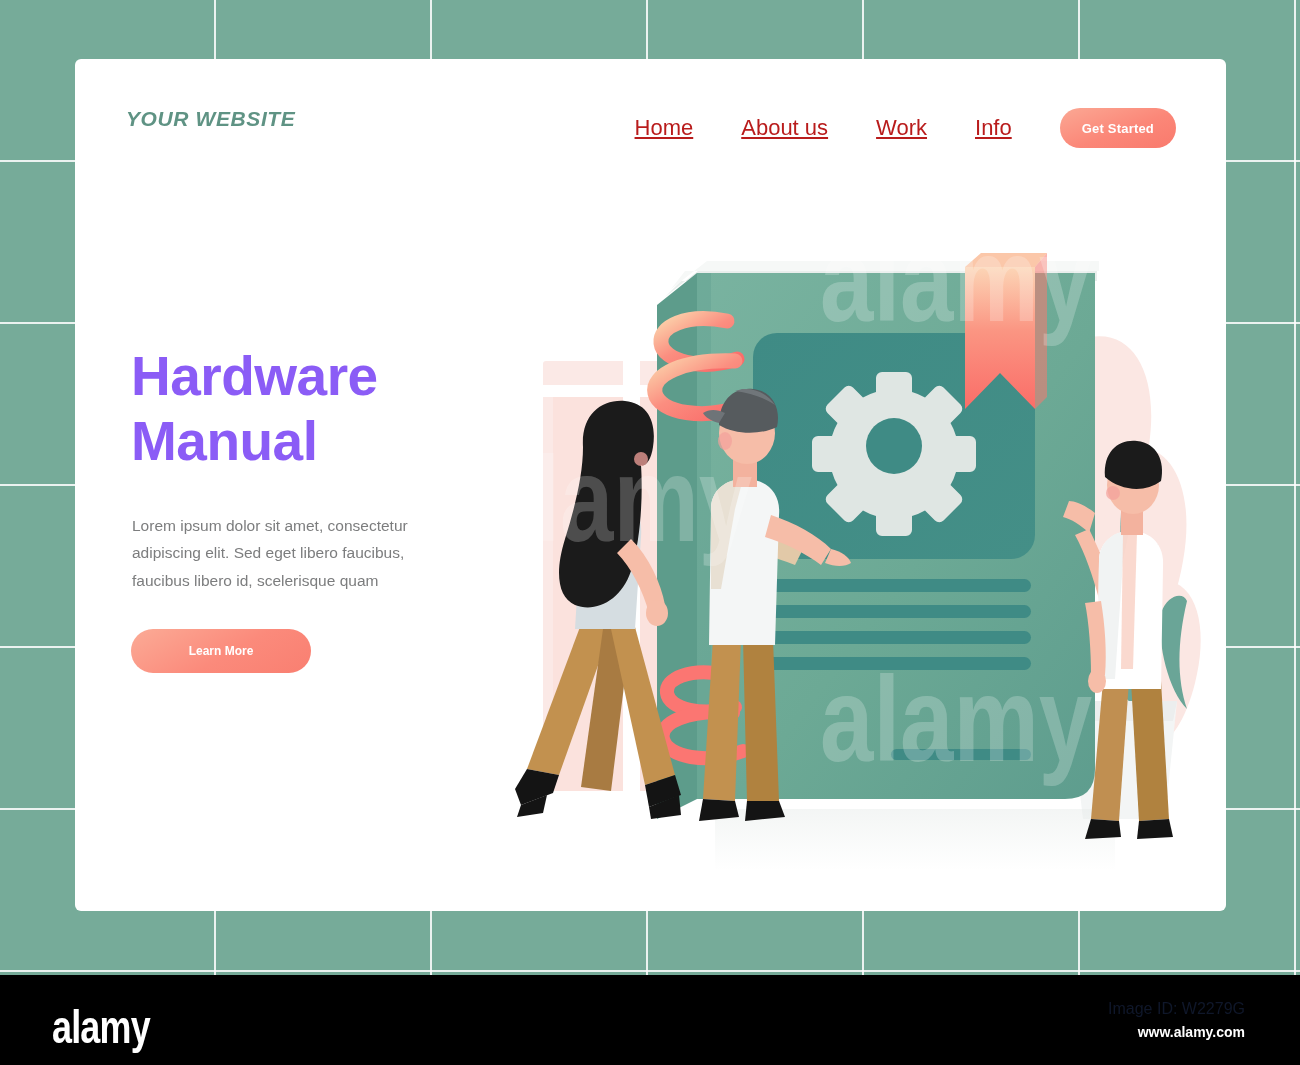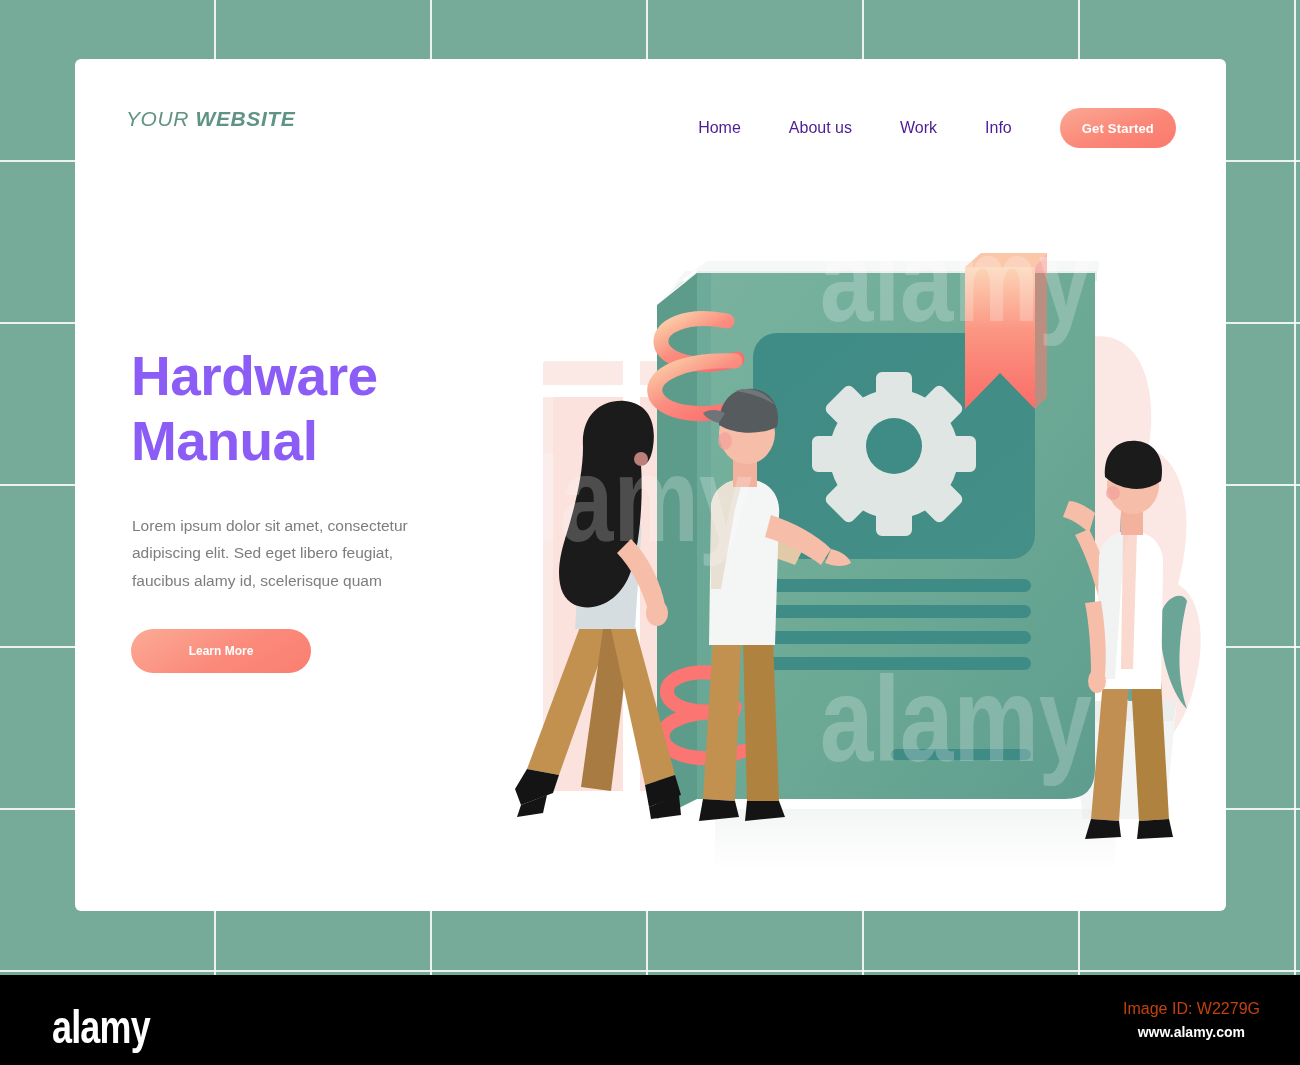--- a/index.html
+++ b/index.html
@@ -57,38 +57,39 @@
   #logo {
     position: absolute;
     left: 51px;
     top: 48px;
     font-size: 21px;
     font-style: italic;
     letter-spacing: .6px;
     color: #5f9384;
     white-space: nowrap;
   }
-  #logo .lite { font-weight: 400; }
+  #logo .lite { font-weight: 700; }
   #logo .bold { font-weight: 700; }
 
   #nav {
     position: absolute;
     right: 50px;
     top: 49px;
     display: flex;
     align-items: center;
     gap: 0px;
   }
   .nav-link {
-    font-size: 16px;
-    color: #4c1d95;
+    font-size: 22px;
+    color: #b91c1c;
     padding: 6px 0;
     margin-right: 48px;
     white-space: nowrap;
     cursor: pointer;
+    text-decoration: underline;
   }
   .nav-link:last-of-type { margin-right: 40px; }
 
   #cta-btn {
     display: inline-flex;
     align-items: center;
     justify-content: center;
     height: 40px;
     padding: 0 22px;
     border-radius: 20px;
@@ -158,22 +159,22 @@
     color: #ffffff;
     font-size: 46px;
     font-weight: 700;
     letter-spacing: -1px;
     transform: scaleX(.78);
     transform-origin: left center;
     font-family: "Liberation Sans Narrow", "Liberation Sans", sans-serif;
   }
   #alamy-id {
     position: absolute;
-    right: 40px; top: 1000px;
-    color: #c2410c;
+    right: 55px; top: 1000px;
+    color: #0f172a;
     font-size: 16px;
     text-align: left;
     white-space: nowrap;
   }
   #alamy-url {
     position: absolute;
     right: 55px; top: 1024px;
     color: #ffffff;
     font-size: 14px;
     font-weight: 700;
@@ -221,21 +222,21 @@
         <div class="nav-link">Work</div>
         <div class="nav-link">Info</div>
         <div id="cta-btn">Get Started</div>
       </div>
 
     </div>
 
     <div id="copy">
       <h1 id="headline">Hardware
 Manual</h1>
-      <p id="subcopy">Lorem ipsum dolor sit amet, consectetur adipiscing elit. Sed eget libero feugiat, faucibus alamy id, scelerisque quam</p>
+      <p id="subcopy">Lorem ipsum dolor sit amet, consectetur adipiscing elit. Sed eget libero faucibus, faucibus libero id, scelerisque quam</p>
       <div id="learn-btn">Learn More</div>
     </div>
 
     <div id="illustration">
       <svg width="790" height="660" viewBox="0 0 790 660" xmlns="http://www.w3.org/2000/svg">
         <defs>
           <linearGradient id="gBook" x1="0" y1="0" x2="1" y2="1">
             <stop offset="0%" stop-color="#79b3a0"></stop>
             <stop offset="55%" stop-color="#6ca995"></stop>
             <stop offset="100%" stop-color="#5e9d8e"></stop>

